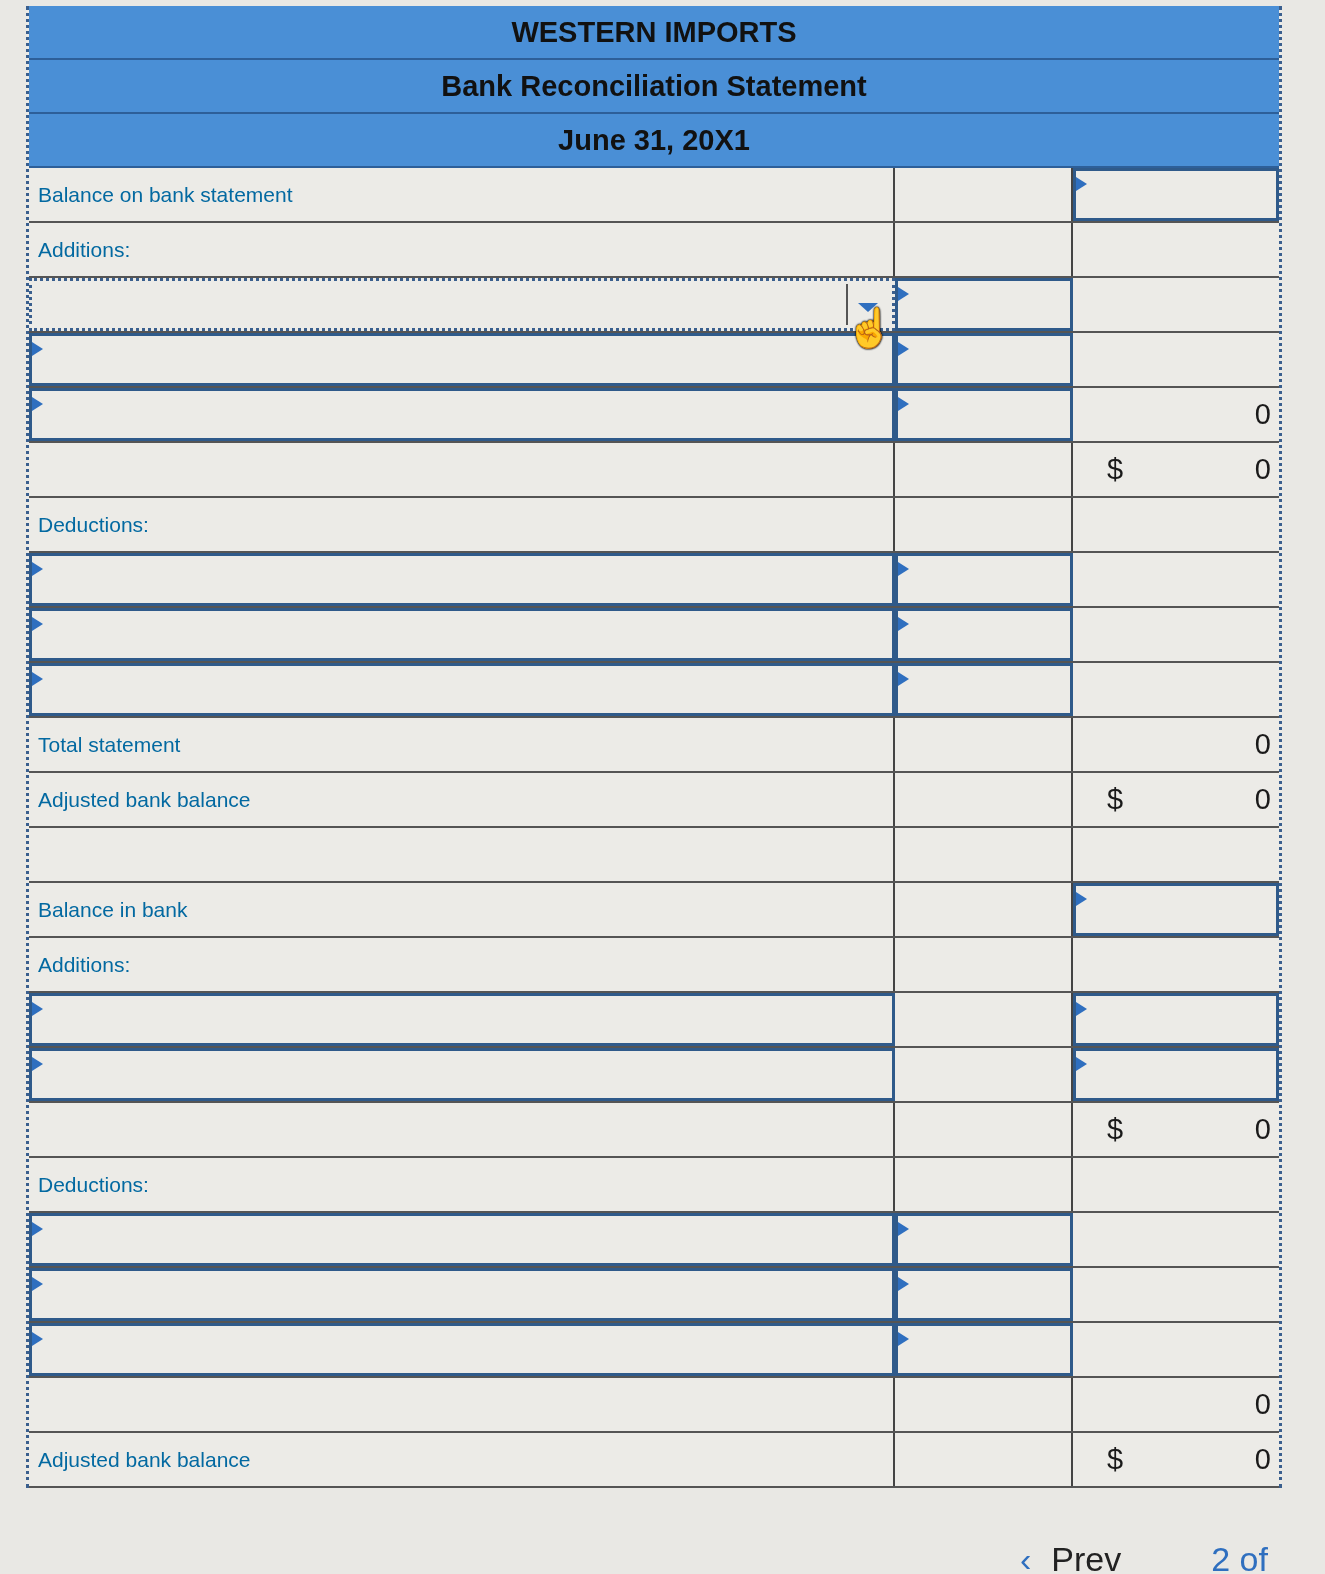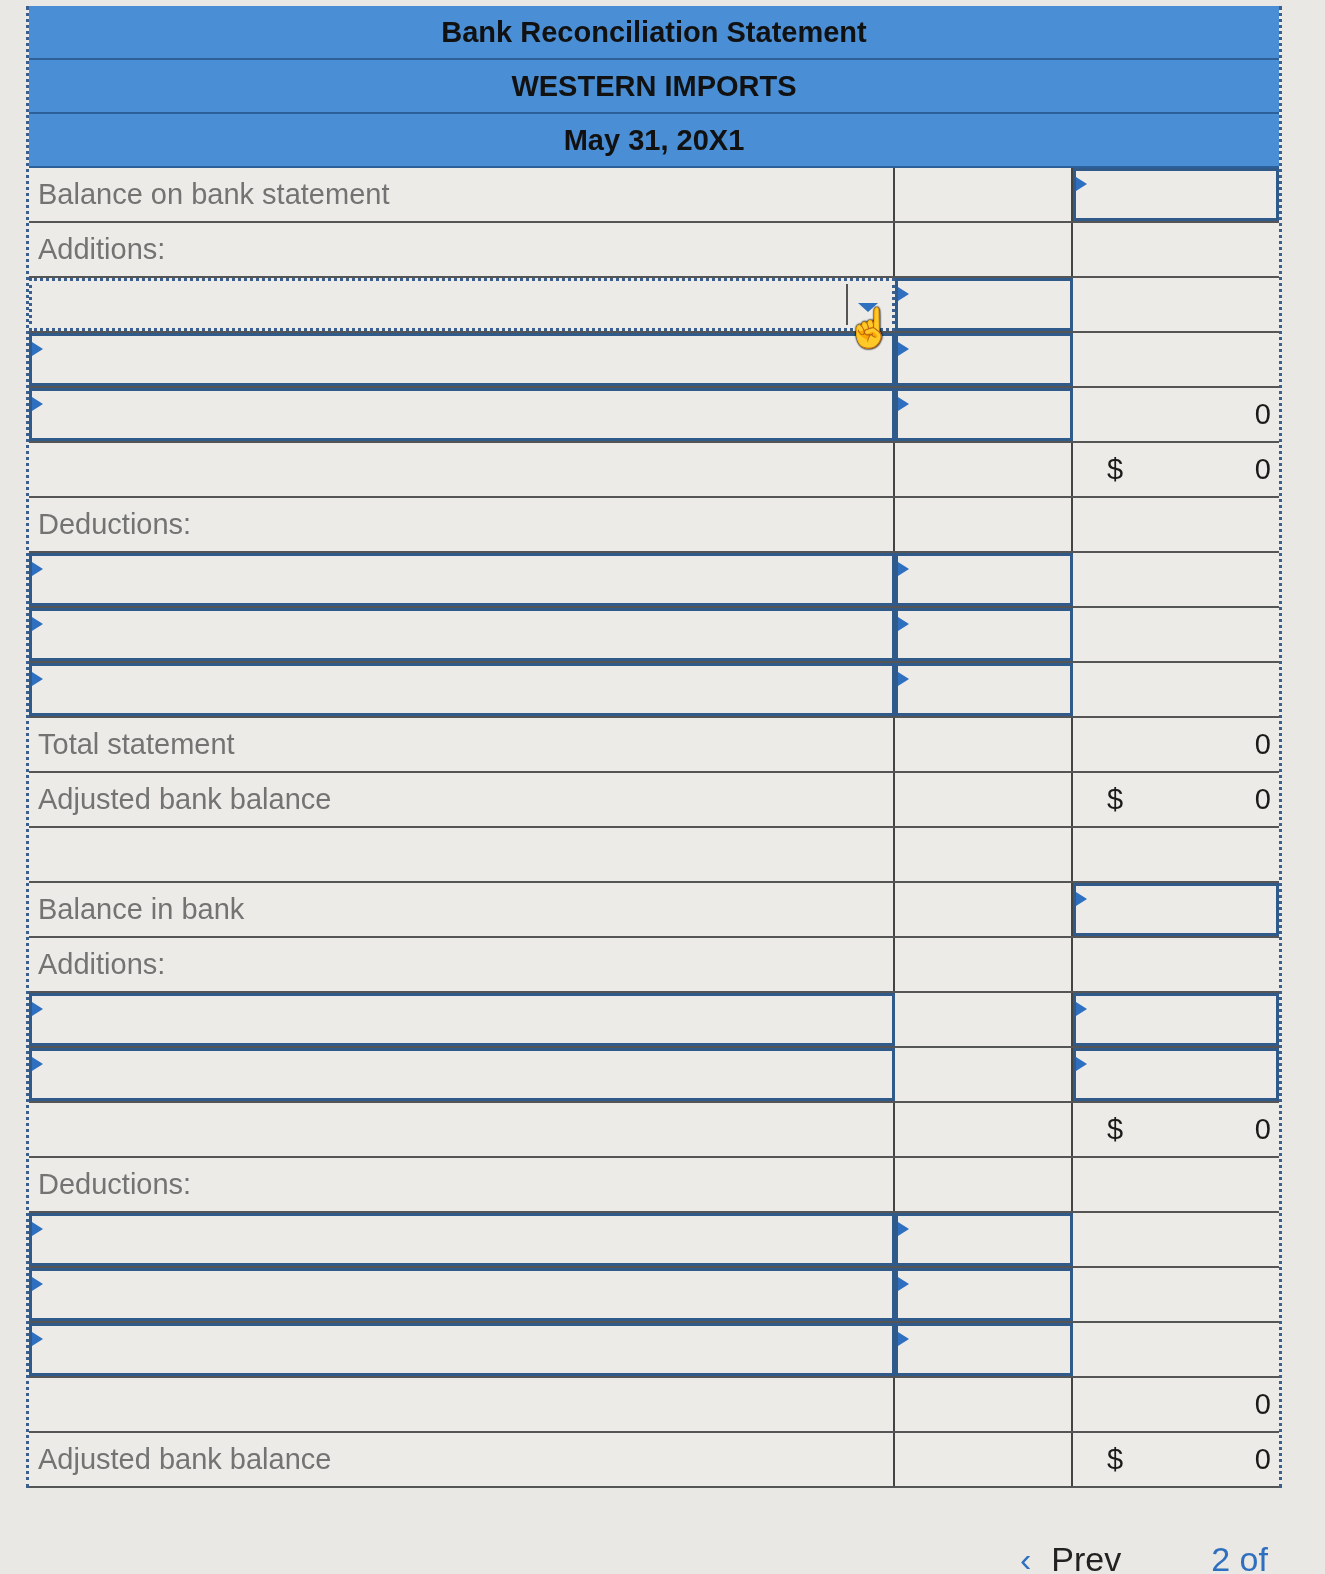--- a/index.html
+++ b/index.html
@@ -1,39 +1,39 @@
 <!DOCTYPE html>
 <html><head>
 <meta charset="utf-8">
 <style>
   html,body{margin:0;padding:0;}
   body{width:1325px;height:1574px;background:#e9e8e4;font-family:"Liberation Sans",sans-serif;position:relative;overflow:hidden;}
   .sheet{position:absolute;left:26px;top:6px;width:1250px;border-left:3px dotted #3a5f8e;border-right:3px dotted #3a5f8e;background:#ecebe7;}
   .hdr{background:#4a8fd6;height:52px;border-bottom:2px solid #2d5f99;display:flex;align-items:center;justify-content:center;font-weight:bold;font-size:29px;color:#111;}
   .row{display:flex;height:53px;border-bottom:2px solid #555;}
-  .c1{width:866px;border-right:2px solid #444;display:flex;align-items:center;padding-left:9px;font-size:29px;color:#737373;box-sizing:border-box;position:relative;}
+  .c1{width:866px;border-right:2px solid #444;display:flex;align-items:center;padding-left:9px;font-size:21px;color:#0369a1;box-sizing:border-box;position:relative;}
   .c2{width:178px;border-right:2px solid #444;box-sizing:border-box;position:relative;}
   .c3{flex:1;display:flex;align-items:center;justify-content:space-between;padding:0 8px 0 34px;font-size:29px;color:#1a1a1a;box-sizing:border-box;position:relative;}
   .inp{border:3px solid #2f5a8a;background:#ecebe7;}
   .inp::before{content:"";position:absolute;left:0;top:6px;border-left:11px solid #2f6fbf;border-top:7px solid transparent;border-bottom:7px solid transparent;}
   .dd{border:3px dotted #3a5f8e;}
   .dd .arrow{position:absolute;right:14px;top:22px;border-top:9px solid #2f6fbf;border-left:10px solid transparent;border-right:10px solid transparent;}
   .dd .sep{position:absolute;right:44px;top:3px;bottom:3px;border-left:2px solid #555;}
   .cursor{position:absolute;left:846px;top:306px;font-size:38px;color:#fff;text-shadow:0 0 2px #000,0 0 2px #000;}
   .footer{position:absolute;top:1540px;left:1020px;font-size:34px;color:#222;}
   .footer .chev{color:#2f6fbf;margin-right:20px;}
   .footer .pg{color:#2f6fbf;margin-left:90px;}
 </style>
 </head>
 <body>
 
 <div class="sheet">
+  <div class="hdr">WESTERN IMPORTS</div>
   <div class="hdr">Bank Reconciliation Statement</div>
-  <div class="hdr">WESTERN IMPORTS</div>
-  <div class="hdr">May 31, 20X1</div>
+  <div class="hdr">June 31, 20X1</div>
   <div id="rows">
       <div class="row">
         <div class="c1">Balance on bank statement</div>
         <div class="c2"></div>
         <div class="c3 inp"></div>
       </div>
       <div class="row">
         <div class="c1">Additions:</div>
         <div class="c2"></div>
         <div class="c3"></div>

